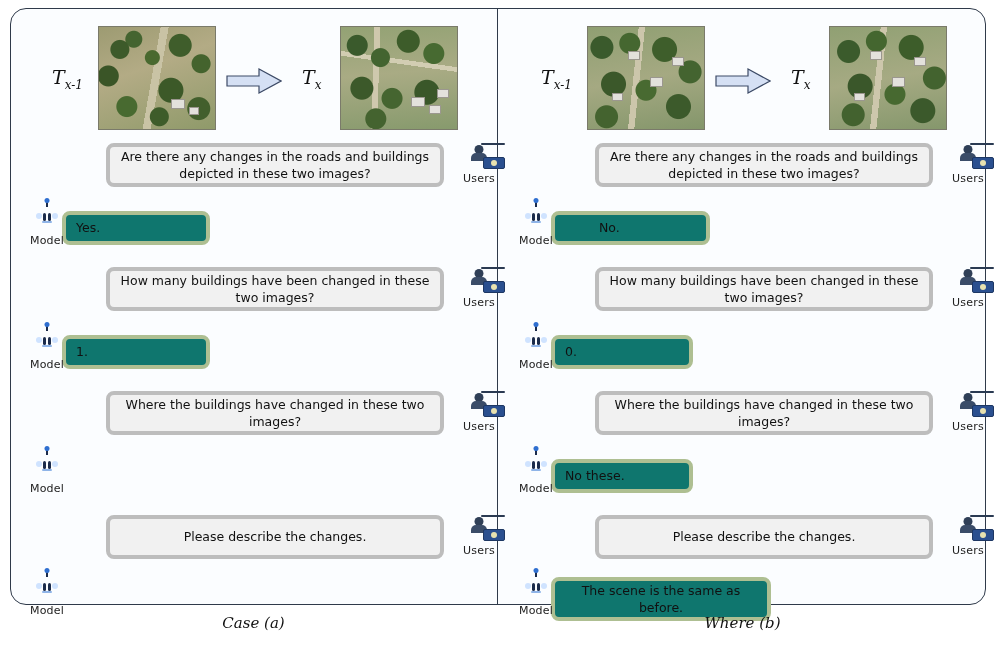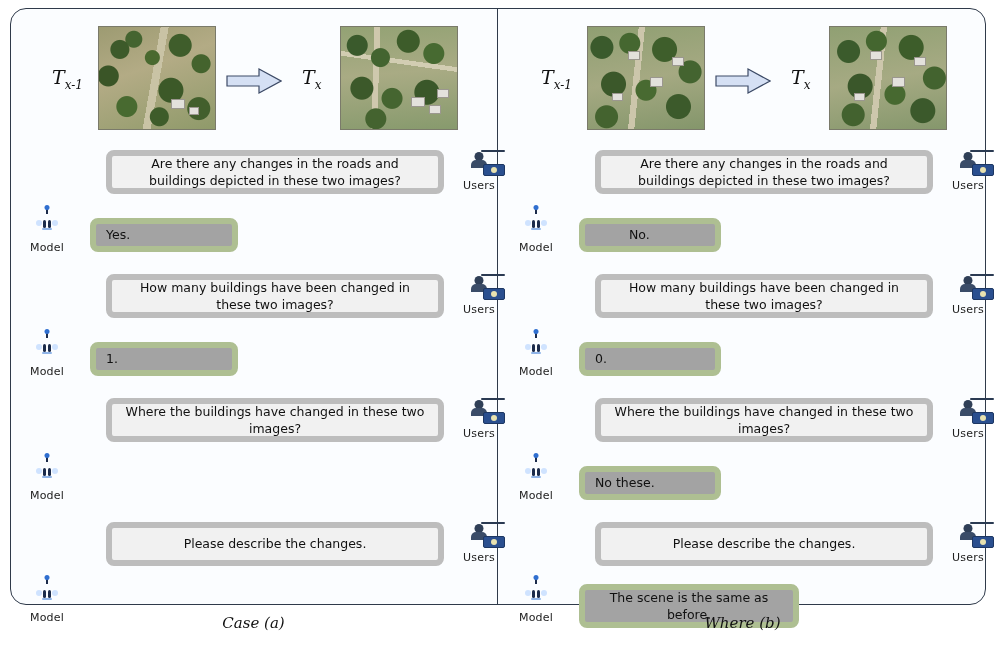--- a/index.html
+++ b/index.html
@@ -45,21 +45,21 @@
     height: 597px;
     box-sizing: border-box;
   }
   .case-a { left: 10px; }
   .case-b { left: 499px; }
 
   
   .img-row {
     position: relative;
     height: 118px;
-    margin: 12px 0 12px 0;
+    margin: 12px 0 5px 0;
   }
   .tlabel {
     position: absolute;
     top: 46px;
     font-family: "DejaVu Serif", serif;
     font-style: italic;
     font-size: 19px;
     color: #111;
   }
   .tlabel sub {
@@ -166,39 +166,39 @@
     padding: 0 0 0 0;
   }
   .row {
     position: relative;
     height: 62px;
   }
   .bubble {
     position: absolute;
     box-sizing: border-box;
     border-radius: 8px;
-    border: 6px solid #4d7c0f;
+    border: 4px solid #4d7c0f;
     display: flex;
     align-items: center;
     justify-content: center;
     text-align: center;
     font-size: 12.5px;
     color: #111;
     line-height: 1.4;
     padding: 6px 10px;
   }
   .bubble.user {
     left: 96px;
     width: 338px;
     background: #f1f1f1;
     border-color: #bdbdbd;
   }
   .bubble.model {
-    left: 80px;
-    background: #a3a3a3;
+    left: 52px;
+    background: #0f766e;
     border-color: #aebf92;
     justify-content: flex-start;
     text-align: left;
   }
   .bubble.h1 { top: 6px; height: 34px; }
   .bubble.h2 { top: 0px; height: 44px; }
 
   
   .avatar {
     position: absolute;
@@ -502,21 +502,21 @@
         <div class="bubble user h2">Are there any changes in the roads and buildings depicted in these two images?</div>
         <div class="avatar user-av" style="top:2px;">
           <span class="glyph">
             <span class="person"><span class="head"></span><span class="body"></span><span class="screen"></span><span class="base"></span></span>
           </span>
           <span class="cap">Users</span>
         </div>
       </div>
 
       <div class="row">
-        <div class="bubble model h1" style="width:142px;padding-left:44px;">No.</div>
+        <div class="bubble model h1" style="width:159px;padding-left:44px;">No.</div>
         <div class="avatar model-av" style="top:2px;">
           <span class="glyph">
             <span class="robot"><span class="ear l"></span><span class="ear r"></span><span class="eye l"></span><span class="eye r"></span><span class="mouth"></span></span>
           </span>
           <span class="cap">Model</span>
         </div>
       </div>
 
       <div class="row">
         <div class="bubble user h2">How many buildings have been changed in these two images?</div>

